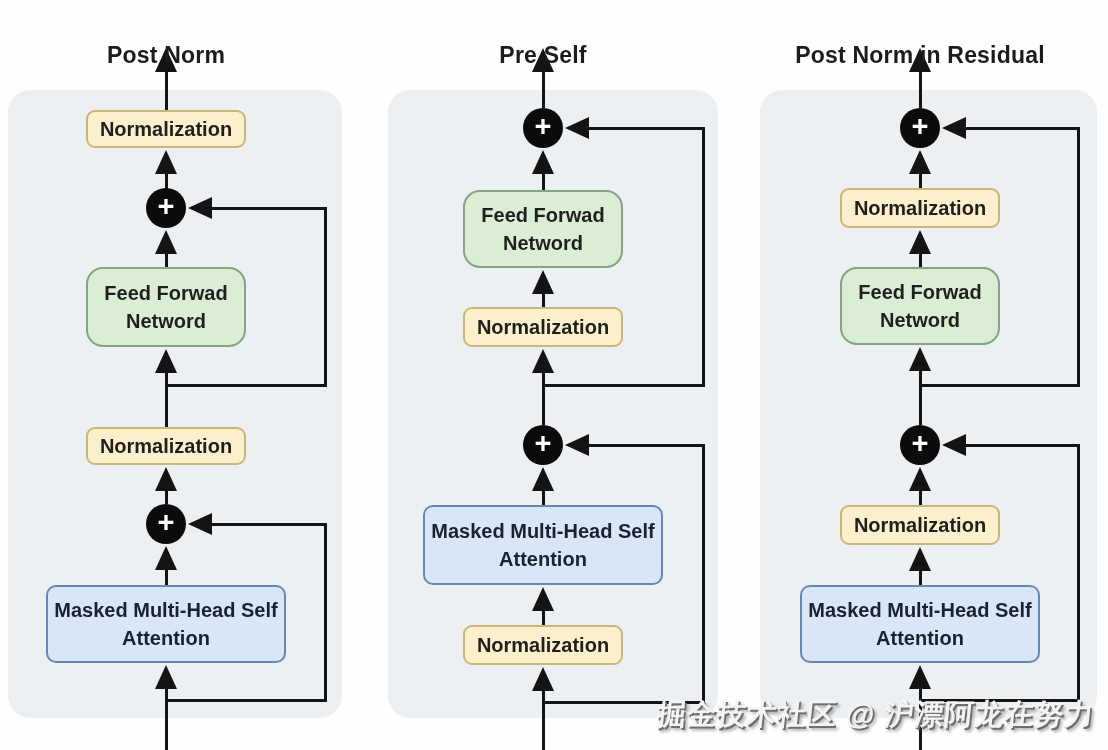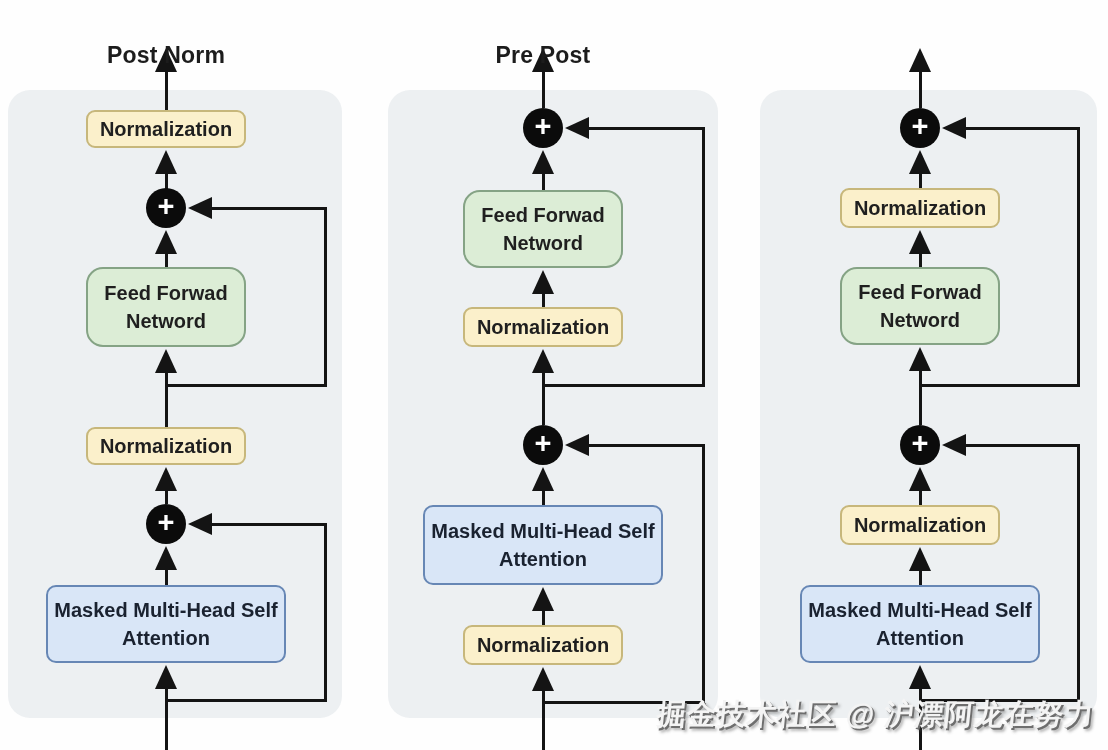--- a/index.html
+++ b/index.html
@@ -136,21 +136,22 @@
       <div class="hline" style="top: 698.5px; left: 920px; width: 159.5px;"></div>
       <div class="vline" style="left: 918.5px; top: 489px; height: 16px;"></div>
       <div class="arrow-up" style="left: 909px; top: 467px;"></div>
       <div class="vline" style="left: 918.5px; top: 567px; height: 18px;"></div>
       <div class="arrow-up" style="left: 909px; top: 547px;"></div>
       <div class="vline" style="left: 918.5px; top: 687px; height: 63px;"></div>
       <div class="arrow-up" style="left: 909px; top: 665px;"></div>
     </div>
 
   <div class="col-title" style="left:166px">Post Norm</div>
-  <div class="col-title" style="left:543px">Pre Post</div>
+  <div class="col-title" style="left:543px">Pre Self</div>
+  <div class="col-title" style="left:920px">Post Norm in Residual</div>
 
   <div class="nbox normalization" style="left:86px;top:110px;width:160px;height:38px">Normalization</div>
   <div class="plus-circle" style="left:146px;top:188px">
     <span>+</span>
   </div>
   <div class="nbox feed-forward" style="left:86px;top:267px;width:160px;height:80px">Feed Forwad Netword</div>
   <div class="nbox normalization" style="left:86px;top:427px;width:160px;height:38px">Normalization</div>
   <div class="plus-circle" style="left:146px;top:504px">
     <span>+</span>
   </div>

